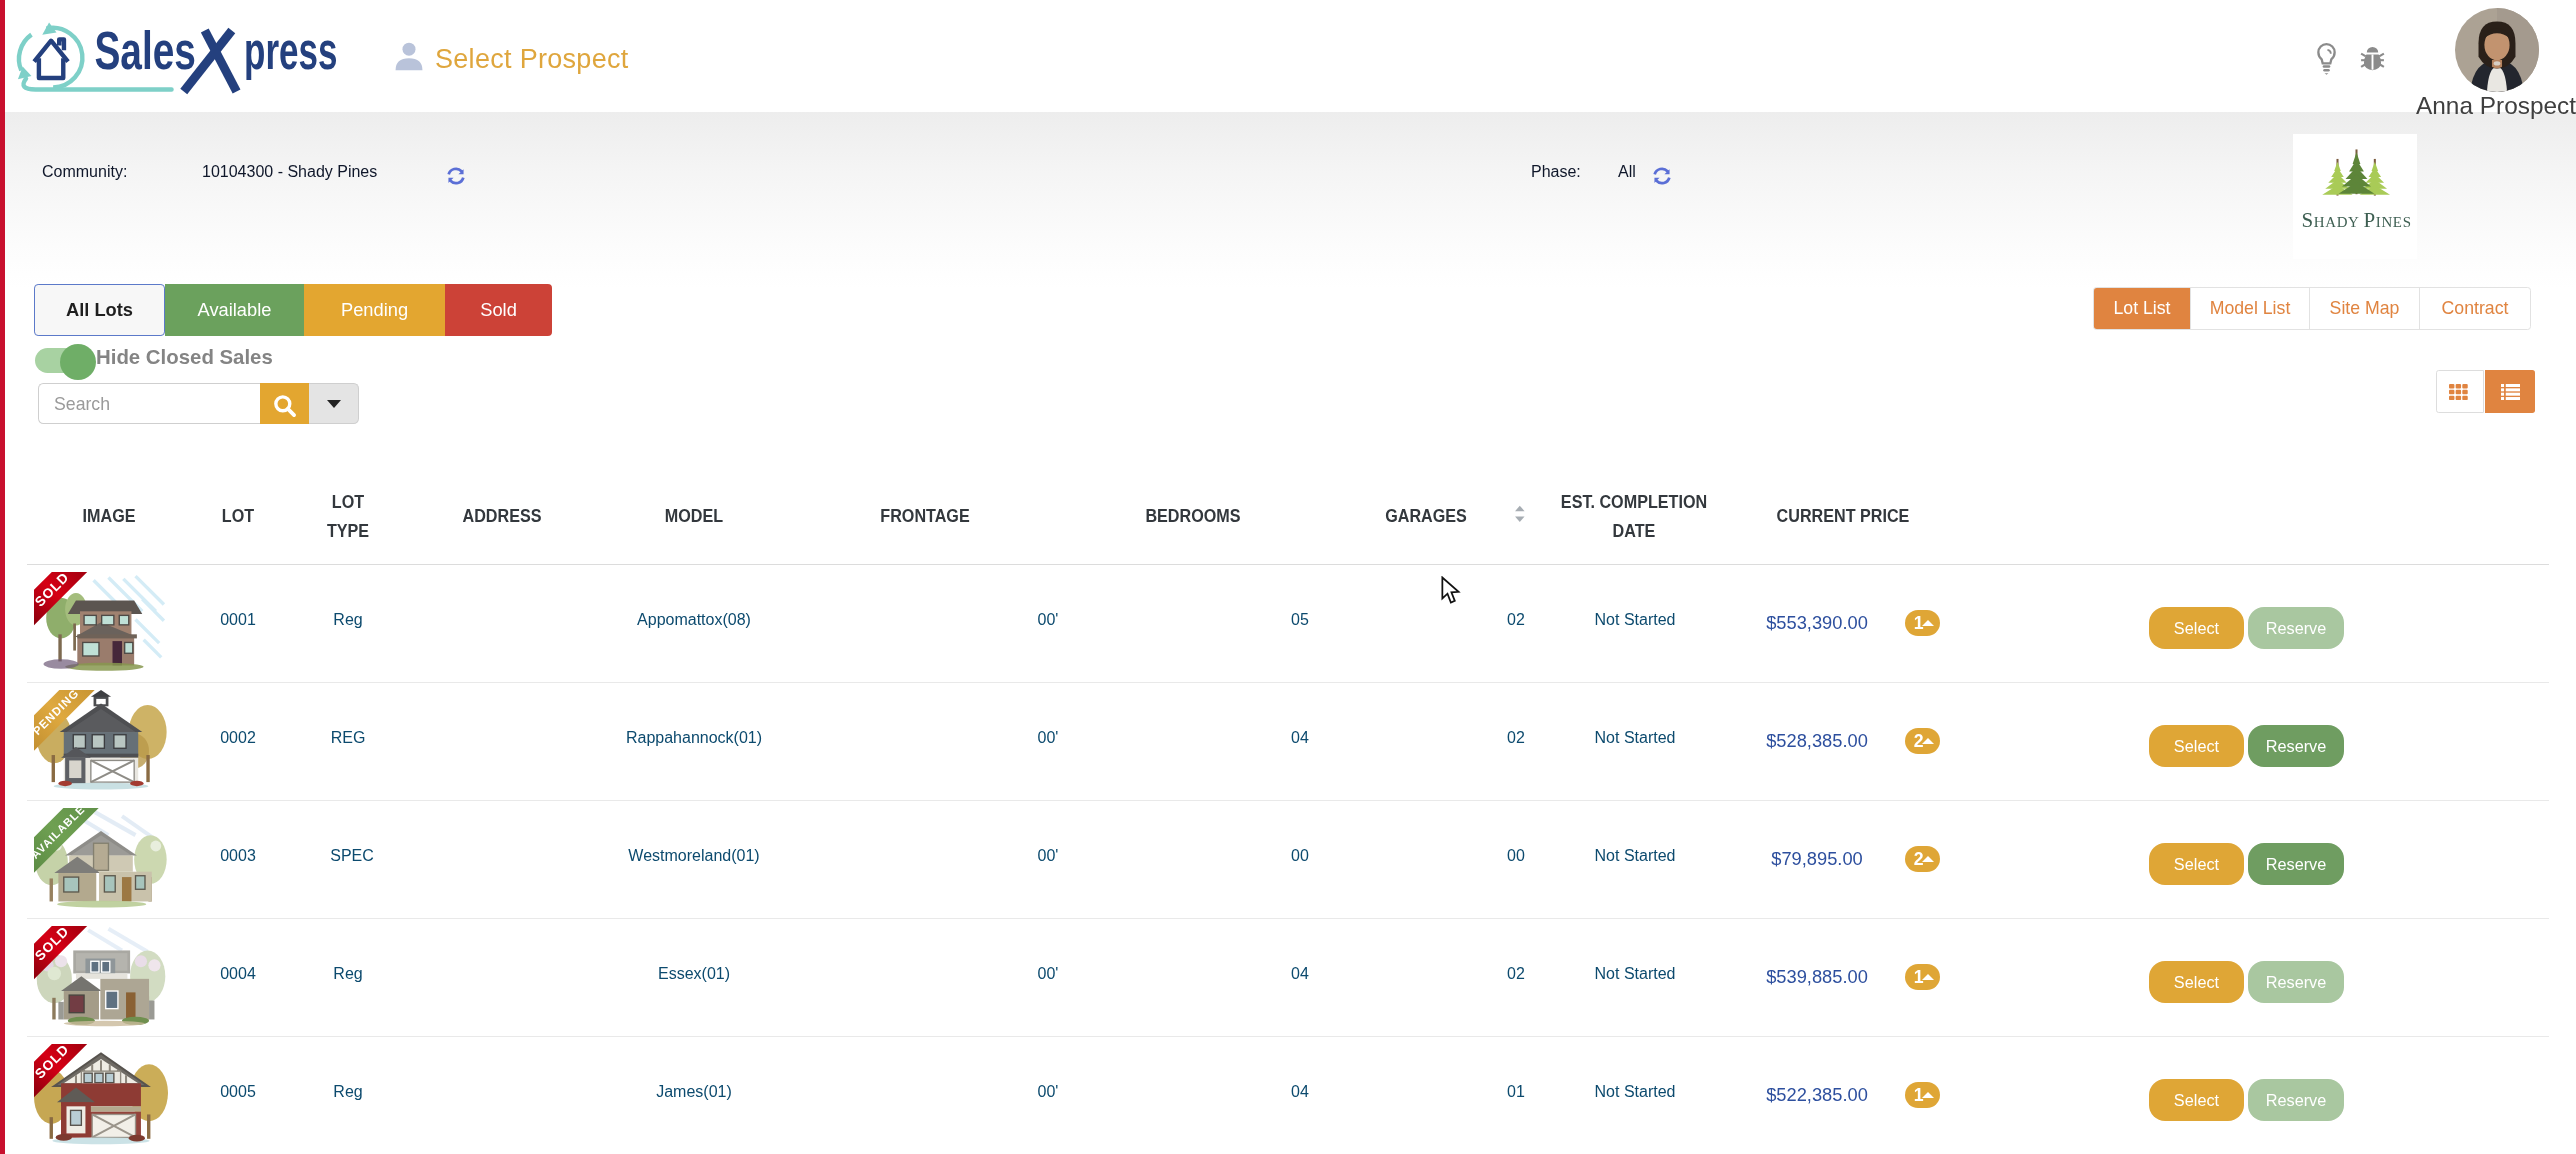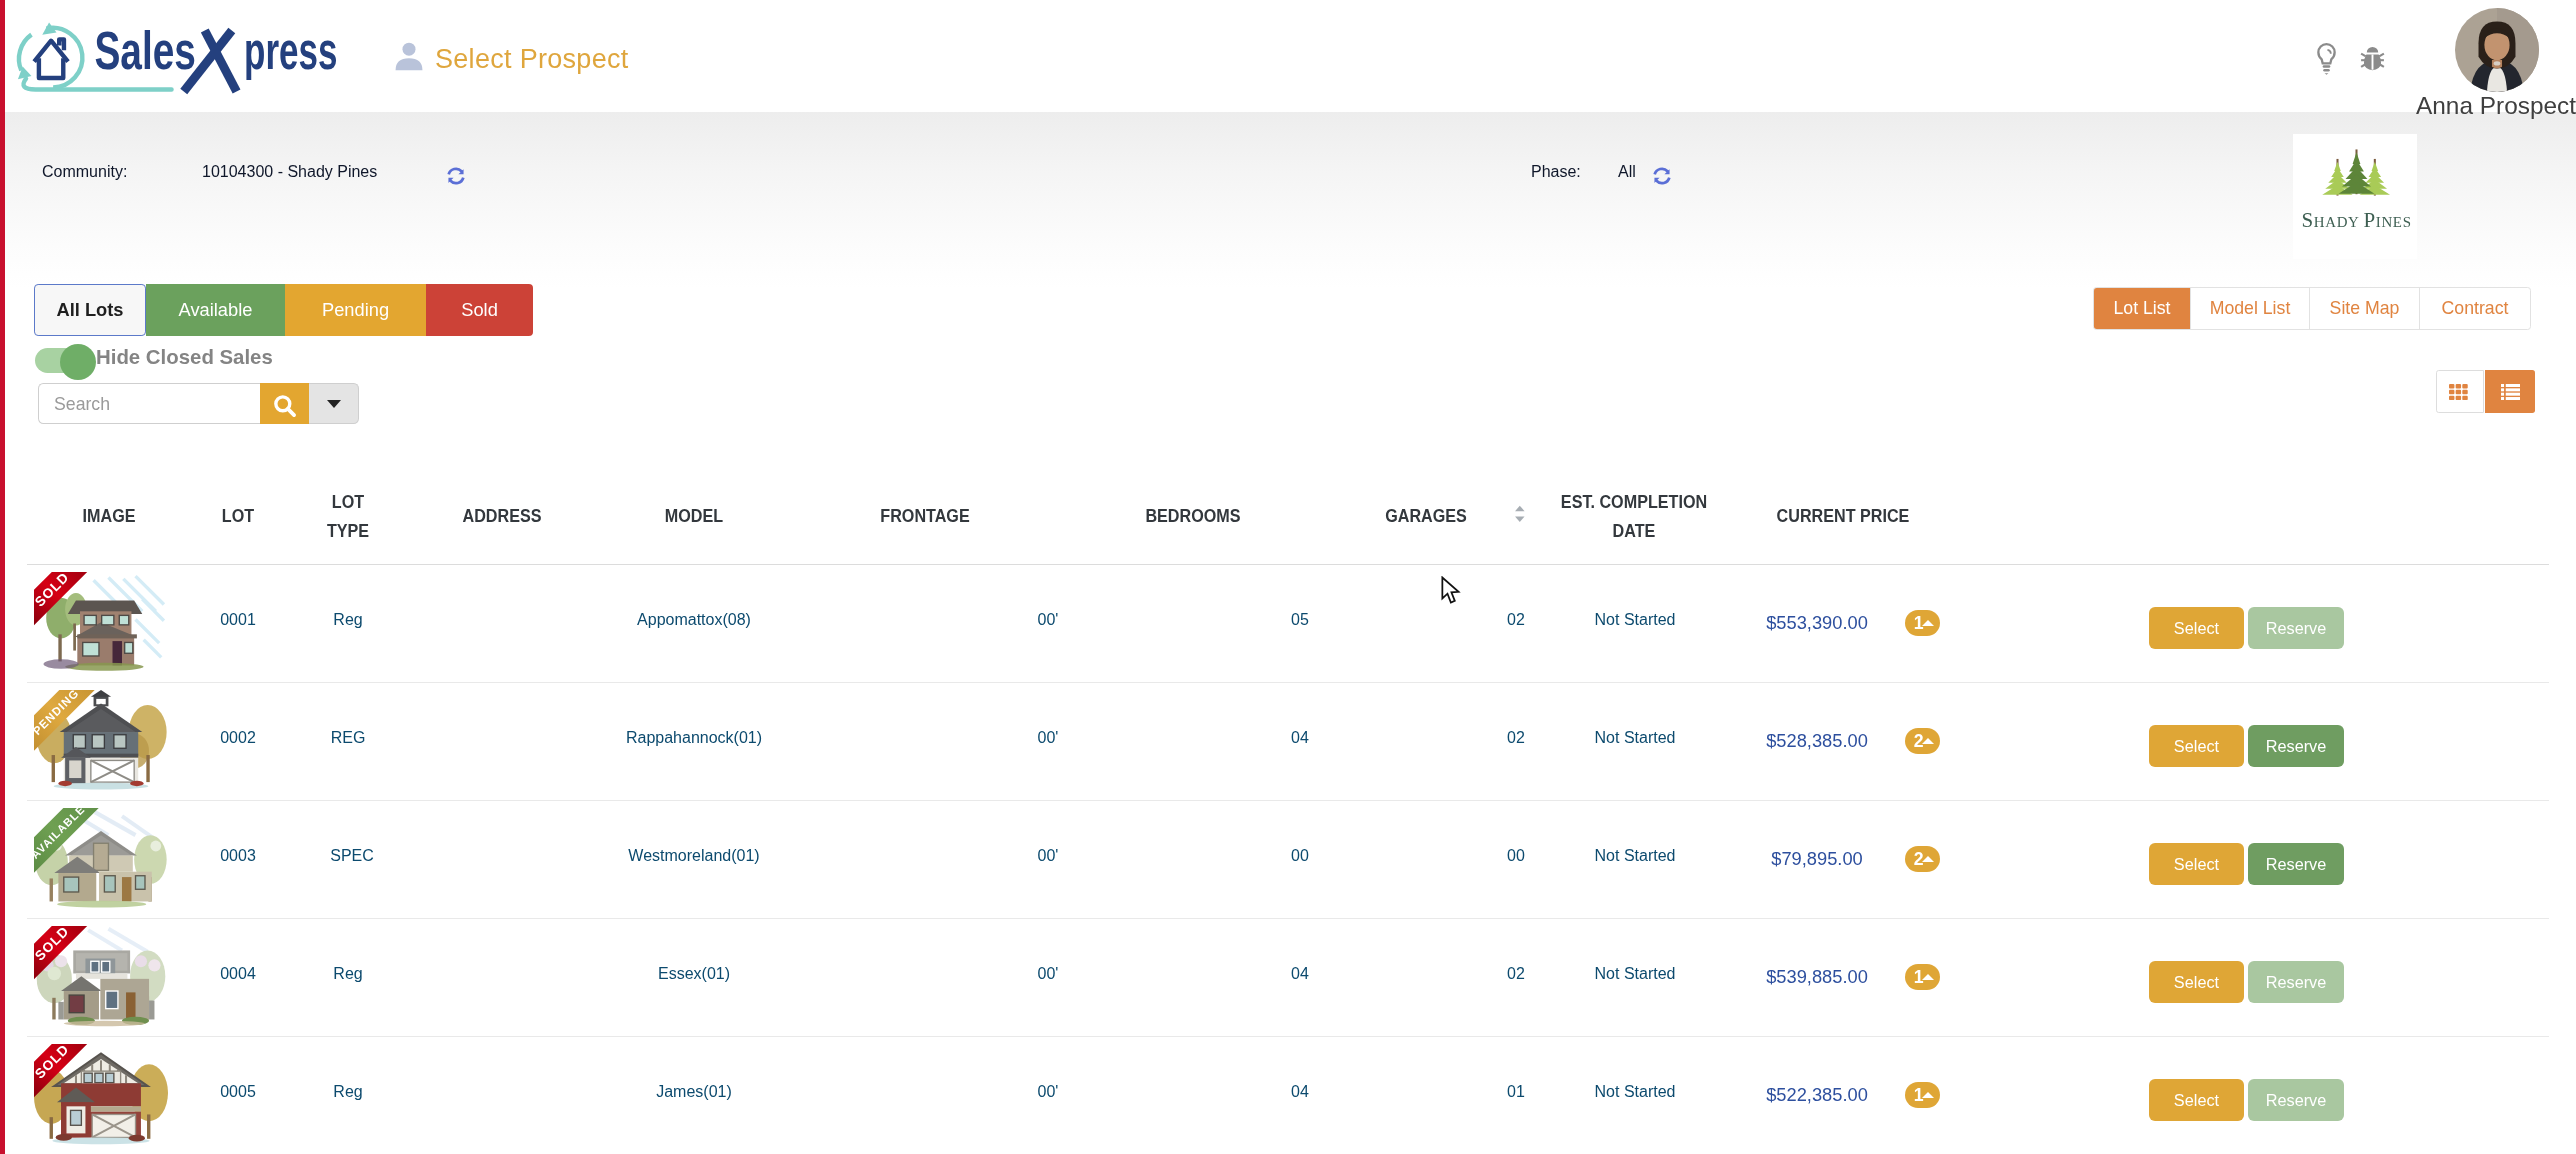--- a/index.html
+++ b/index.html
@@ -9,21 +9,21 @@
 .header{position:absolute;left:4.8px;top:0;width:2571px;height:112px;background:#fff;z-index:5}
 .gradband{position:absolute;left:4.8px;top:112px;width:2571px;height:177px;
   background:linear-gradient(180deg,#ededed 0%,#f5f5f5 35%,#fcfcfc 75%,#ffffff 100%);z-index:1}
 .toplabel{font-size:16px;color:#0f172a;white-space:nowrap}
 .gold{color:#dfa63d}
 .tabletxt{font-size:16px;color:#0c4a6e;white-space:nowrap}
 .hdrtxt{font-size:19px;font-weight:bold;color:#33383d;white-space:nowrap;
   transform:translateX(-50%) scaleX(.85)}
 .price{font-size:18.3px;color:#2d4f9e;white-space:nowrap}
 .rowline{position:absolute;left:27px;width:2522px;height:1.4px;background:#e9e9e9}
-.btn{position:absolute;border-radius:6px;color:#fff;font-size:16.3px;display:flex;
+.btn{position:absolute;border-radius:16px;color:#fff;font-size:16.3px;display:flex;
   align-items:center;justify-content:center}
 .badge{position:absolute;width:35px;height:26px;border-radius:13px;background:#dfa636}
 .badge span{position:absolute;left:8.8px;top:3.4px;color:#fff;font-size:17.7px;font-weight:bold}
 .badge i{position:absolute;right:6.1px;top:10.2px;width:0;height:0;
   border-left:6.1px solid transparent;border-right:6.1px solid transparent;border-bottom:6.8px solid #fff}
 .ribbon{position:absolute;height:25px;transform:rotate(-45deg);
   display:flex;align-items:center;justify-content:center;color:#fff;font-weight:bold;z-index:3;
   letter-spacing:1px}
 .imgbox{position:absolute;left:34px;width:134px;height:103px;overflow:hidden}
 .tabs{position:absolute;display:flex;border:0.7px solid #e2e2e2;border-radius:3.4px;background:#fff}
@@ -128,21 +128,21 @@
     <path d="M119,60.96 L96.56,74.76 L141.44,74.76 Z" fill="#a9cb57"></path>
     <line x1="92" y1="8" x2="92" y2="74" stroke="#7a5b3f" stroke-width="3"></line>
     <path d="M92,12.0 L86.28,29.4 L97.72,29.4 Z" fill="#5d8539"></path>
     <path d="M92,23.02 L81.08,40.42 L102.92,40.42 Z" fill="#5d8539"></path>
     <path d="M92,34.04 L75.88,51.44 L108.12,51.44 Z" fill="#5d8539"></path>
     <path d="M92,45.06 L70.68,62.46 L113.32,62.46 Z" fill="#5d8539"></path>
     <path d="M92,56.08 L65.48,73.47999999999999 L118.52,73.47999999999999 Z" fill="#5d8539"></path>
 <text x="92" y="122" text-anchor="middle" font-family="Liberation Serif, serif" fill="#3e5f52" letter-spacing="1"><tspan font-size="31">S</tspan><tspan font-size="22">HADY </tspan><tspan font-size="31">P</tspan><tspan font-size="22">INES</tspan></text>
 </svg>
 <div class="abs" style="z-index:10;left:34px;top:284px;height:52px;display:flex">
-    <div style="width:112px;background:#f7f7f7;border:1.4px solid #5b79c9;border-radius:4.1px;display:flex;align-items:center;justify-content:center;font-size:18.3px;font-weight:bold;color:#1f1f1f;z-index:2">All Lots</div>
+    <div style="width:131px;background:#f7f7f7;border:1.4px solid #5b79c9;border-radius:4.1px;display:flex;align-items:center;justify-content:center;font-size:18.3px;font-weight:bold;color:#1f1f1f;z-index:2">All Lots</div>
     <div style="width:139px;background:#6ba15d;display:flex;align-items:center;justify-content:center;font-size:18.3px;color:#fff">Available</div>
     <div style="width:141px;background:#e3a630;display:flex;align-items:center;justify-content:center;font-size:18.3px;color:#fff">Pending</div>
     <div style="width:107px;background:#cc4237;border-radius:0 4.1px 4.1px 0;display:flex;align-items:center;justify-content:center;font-size:18.3px;color:#fff">Sold</div>
   </div>
 <div class="abs" style="z-index:10;left:35px;top:348px;width:58px;height:25px;border-radius:13px;background:#a8d2a2"></div>
 <div class="abs" style="z-index:11;left:60px;top:344px;width:36px;height:36px;border-radius:50%;background:#6fae67"></div>
 <div class="abs" style="z-index:10;left:96px;top:346px;font-size:20.4px;font-weight:bold;color:#848484">Hide Closed Sales</div>
 <div class="abs" style="z-index:10;left:38px;top:383px;width:222px;height:41px;background:#fff;border:1.4px solid #cfcfcf;border-right:none;border-radius:5.4px 0 0 5.4px"></div>
 <div class="abs" style="z-index:10;left:54px;top:394px;font-size:17.7px;color:#9a9a9a">Search</div>
 <div class="abs" style="z-index:10;left:260px;top:383px;width:49px;height:41px;background:#e3a630"></div>

